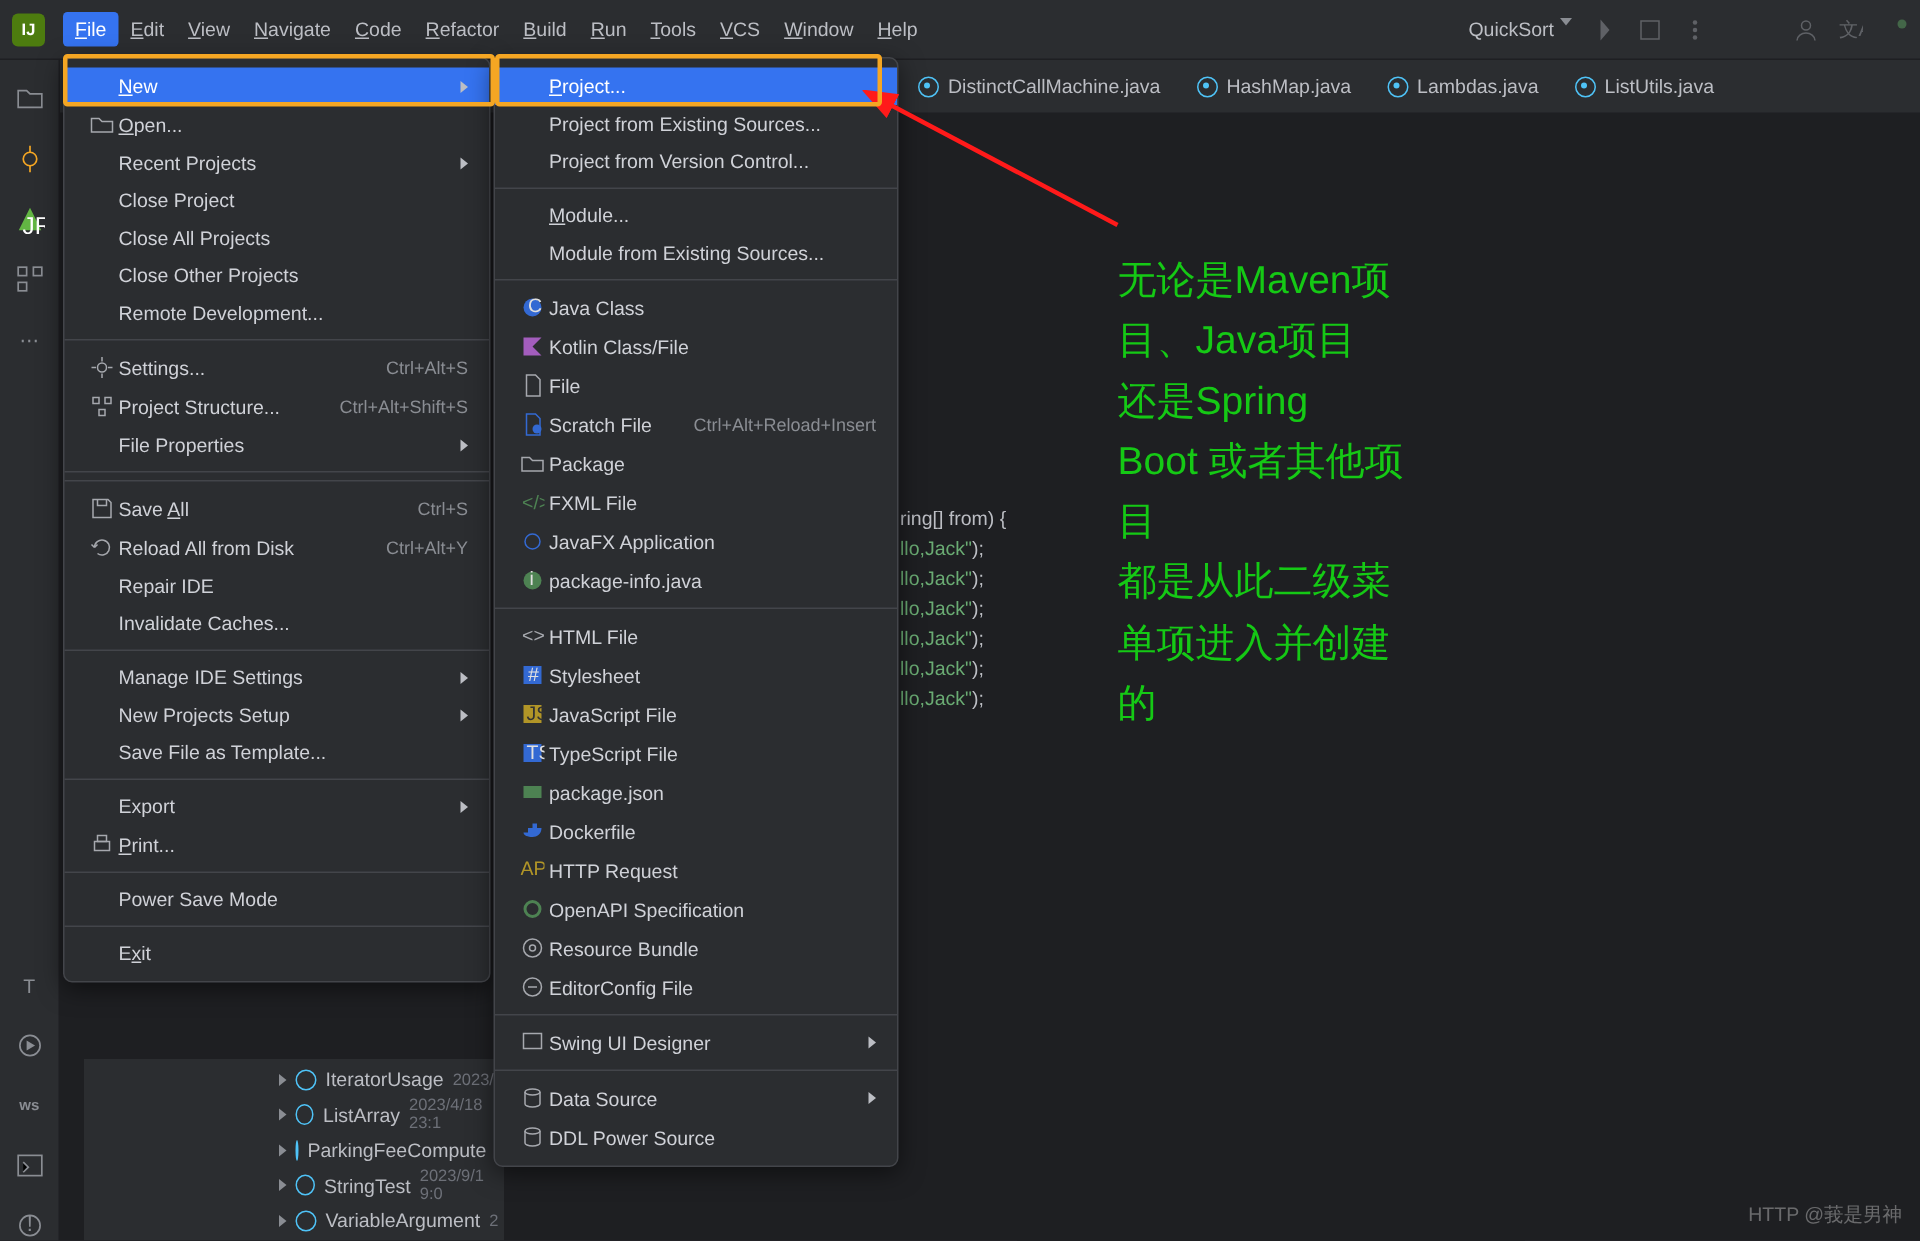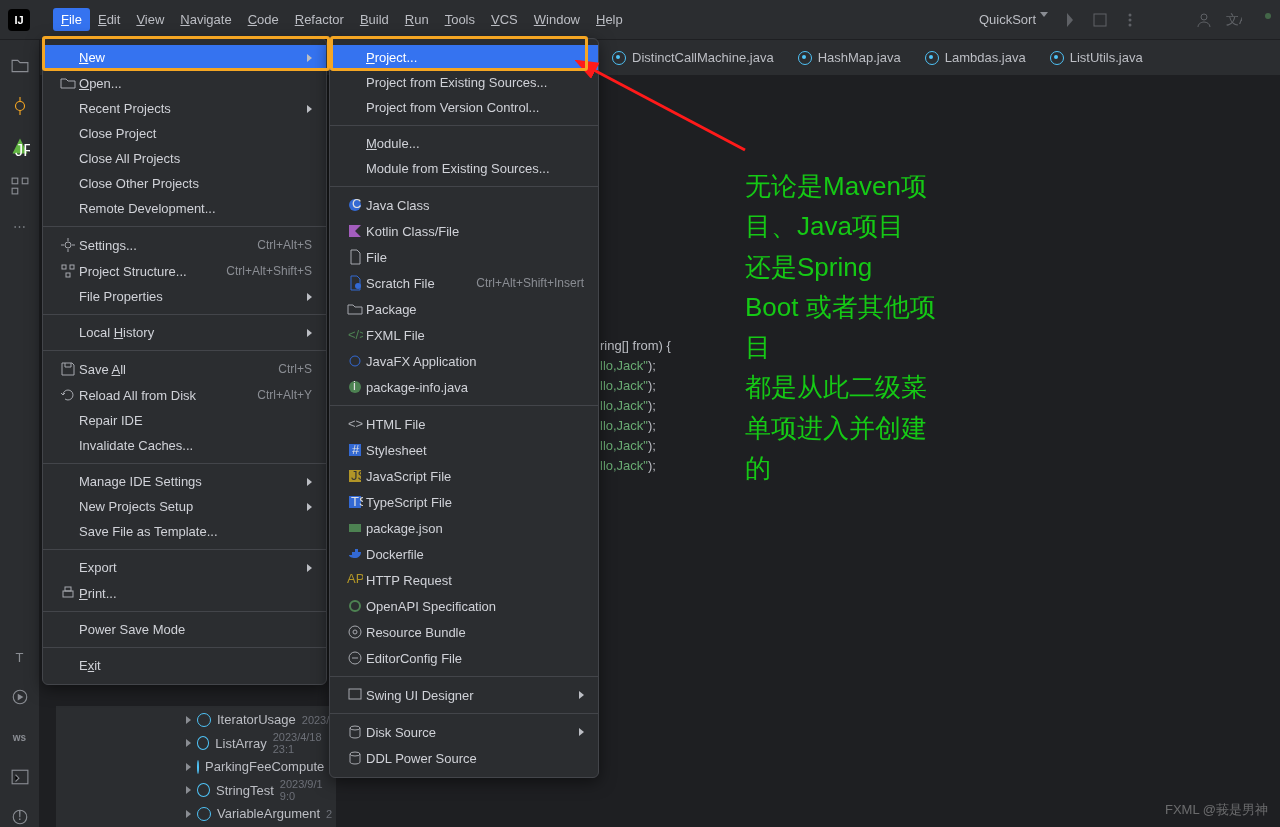--- a/index.html
+++ b/index.html
@@ -1,18 +1,18 @@
 <!DOCTYPE html>
 <html><head>
 <meta charset="utf-8">
 <style>
 * { margin:0; padding:0; box-sizing:border-box; font-family:'Segoe UI',Arial,sans-serif; font-size:13px; }
 body { background:#2b2d30; color:#bcbec4; width:1280px; height:827px; overflow:hidden; position:relative; }
 .menubar { display:flex; align-items:center; height:40px; padding:0 8px; background:#2b2d30; border-bottom:1px solid #1e1f22; }
-.app-icon { width:22px; height:22px; background:#000000; border-radius:4px; margin-right:23px; display:flex; align-items:center; justify-content:center; color:#fff; font-weight:bold; font-size:11px; }
+.app-icon { width:22px; height:22px; background:#4d7c0f; border-radius:4px; margin-right:12px; display:flex; align-items:center; justify-content:center; color:#fff; font-weight:bold; font-size:11px; }
 .menubar-item { padding:4px 8px; cursor:pointer; color:#bcbec4; }
 .menubar-item.active { background:#3573f0; color:#fff; border-radius:3px; }
 .menubar-item .ul { text-decoration:underline; }
 .menubar-spacer { flex:1; }
 .menubar-right { display:flex; align-items:center; gap:14px; color:#8a8d93; }
 .menubar-right .proj { color:#bcbec4; display:flex; gap:4px;}
 .chev-down { border-left:4px solid transparent; border-right:4px solid transparent; border-top:5px solid #8a8d93; }
 .icon-g { width:16px; height:16px; opacity:.55; }
 
 .main-row { display:flex; height:calc(100% - 40px); }
@@ -281,25 +281,20 @@
       </span>
       <span class="dd-label">Project Structure...</span>
       <span class="dd-shortcut">Ctrl+Alt+Shift+S</span>
     </div>
     <div class="dd-item">
       <span class="dd-icon-slot"></span>
       <span class="dd-label">File Properties</span>
       <span class="dd-sub-arrow"></span>
     </div>
     <div class="dd-sep"></div>
-    <div class="dd-item">
-      <span class="dd-icon-slot"></span>
-      <span class="dd-label">Local <span class="ul">H</span>istory</span>
-      <span class="dd-sub-arrow"></span>
-    </div>
     <div class="dd-sep"></div>
     <div class="dd-item">
       <span class="dd-icon-slot">
         <svg class="dd-icon" viewBox="0 0 16 16">
           <path fill="none" stroke="#bcbec4" d="M2 2h10l2 2v10H2z M5 2v4h6V2"></path>
         </svg>
       </span>
       <span class="dd-label">Save <span class="ul">A</span>ll</span>
       <span class="dd-shortcut">Ctrl+S</span>
     </div>
@@ -411,21 +406,21 @@
       <span class="dd-label">File</span>
     </div>
     <div class="dd-item">
       <span class="dd-icon-slot">
         <svg class="dd-icon" viewBox="0 0 16 16">
           <path fill="none" stroke="#3574f0" d="M4 1h6l3 3v11H4z"></path>
           <circle cx="11" cy="11" r="3" fill="#3574f0"></circle>
         </svg>
       </span>
       <span class="dd-label">Scratch File</span>
-      <span class="dd-shortcut">Ctrl+Alt+Shift+Insert</span>
+      <span class="dd-shortcut">Ctrl+Alt+Reload+Insert</span>
     </div>
     <div class="dd-item">
       <span class="dd-icon-slot">
         <svg class="dd-icon" viewBox="0 0 16 16">
           <path fill="none" stroke="#bcbec4" d="M1 4h5l2 2h7v7H1z"></path>
         </svg>
       </span>
       <span class="dd-label">Package</span>
     </div>
     <div class="dd-item">
@@ -550,21 +545,21 @@
       <span class="dd-sub-arrow"></span>
     </div>
     <div class="dd-sep"></div>
     <div class="dd-item">
       <span class="dd-icon-slot">
         <svg class="dd-icon" viewBox="0 0 16 16">
           <ellipse cx="8" cy="4" rx="5" ry="2" fill="none" stroke="#bcbec4"></ellipse>
           <path fill="none" stroke="#bcbec4" d="M3 4v8c0 1 2 2 5 2s5-1 5-2V4"></path>
         </svg>
       </span>
-      <span class="dd-label">Disk Source</span>
+      <span class="dd-label">Data Source</span>
       <span class="dd-sub-arrow"></span>
     </div>
     <div class="dd-item">
       <span class="dd-icon-slot">
         <svg class="dd-icon" viewBox="0 0 16 16">
           <ellipse cx="8" cy="4" rx="5" ry="2" fill="none" stroke="#bcbec4"></ellipse>
           <path fill="none" stroke="#bcbec4" d="M3 4v8c0 1 2 2 5 2s5-1 5-2V4"></path>
         </svg>
       </span>
       <span class="dd-label">DDL Power Source</span>
@@ -578,13 +573,13 @@
   <defs>
       <marker id="ah" markerWidth="10" markerHeight="10" refX="2" refY="3" orient="auto">
         <path d="M0,0 L0,6 L8,3 z" fill="#ff1a1a"></path>
       </marker>
     </defs>
   <line x1="170" y1="90" x2="15" y2="8" stroke="#ff1a1a" stroke-width="3" marker-end="url(#ah)"></line>
 </svg>
 
 <div class="annotation-text" id="annot" style="left:745px; top:142px; width:260px;">无论是Maven项<br>目、Java项目<br>还是Spring<br>Boot 或者其他项<br>目<br>都是从此二级菜<br>单项进入并创建<br>的</div>
 
-<div class="watermark">FXML @莪是男神</div>
+<div class="watermark">HTTP @莪是男神</div>
 
 </body></html>

